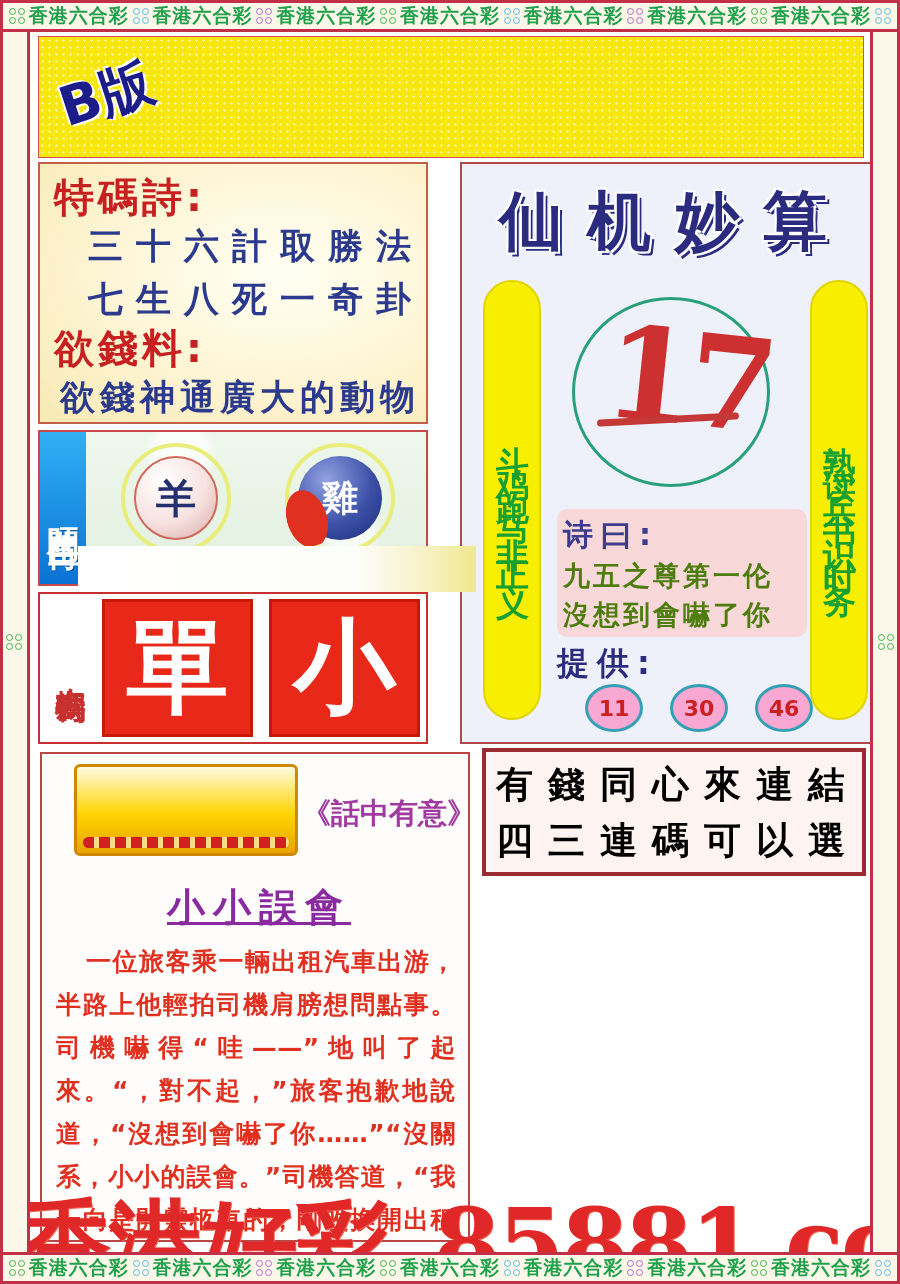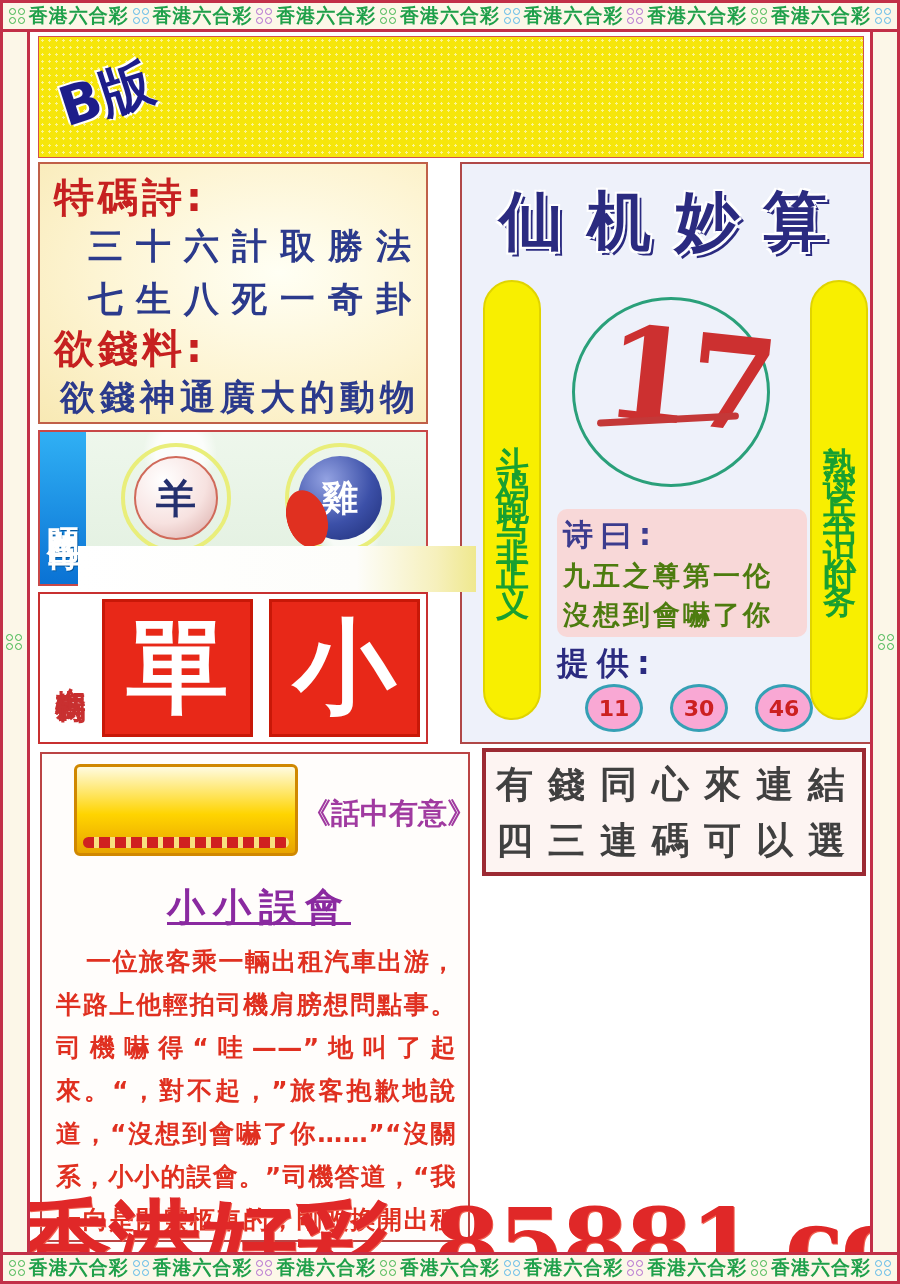--- a/index.html
+++ b/index.html
@@ -83,21 +83,21 @@
   .shiyue{position:absolute;left:95px;top:345px;width:250px;height:128px;background:#f8d8d8;border-radius:10px;padding:6px 6px;}
   .shiyue-label{font-size:30px;font-weight:900;color:#3c3c8e;letter-spacing:8px;}
   .shiyue-line{font-size:27px;font-weight:900;color:#4d7c0f;letter-spacing:3px;line-height:1.45;white-space:nowrap;}
   .tigong{position:absolute;left:95px;top:478px;font-size:32px;font-weight:900;color:#2b2b80;letter-spacing:8px;}
   .numballs{position:absolute;left:123px;top:520px;display:flex;gap:27px;}
   .numball{width:58px;height:48px;border:3px solid #35a0b5;border-radius:50%;background:#f9a8d4;
     display:flex;align-items:center;justify-content:center;font-size:22px;font-weight:900;color:#cc2020;}
   
   .calligraphy-panel{left:452px;top:716px;width:384px;height:128px;border:4px solid #9c2a33;background:#fdf4f2;
     display:flex;flex-direction:column;justify-content:space-around;padding:4px 10px;}
-  .calli-row{font-family:"DejaVu Serif",serif;font-size:37px;font-weight:bold;color:#404040;
+  .calli-row{font-family:"DejaVu Serif",serif;font-size:37px;font-weight:bold;color:#000000;
     letter-spacing:15px;white-space:nowrap;text-align:center;line-height:1.2;}
   
   .humor-panel{left:10px;top:720px;width:430px;height:490px;border:2px solid #bb4444;background:#fffdfb;}
   .humor-badge{position:absolute;left:32px;top:10px;width:224px;height:92px;
     background:linear-gradient(180deg,#fffbe0 0%, #ffd400 55%, #e8a400 100%);
     border:3px solid #d08800;border-radius:6px;text-align:center;}
   .humor-badge-text{font-size:52px;font-weight:900;color:#e02020;letter-spacing:14px;line-height:70px;
     text-shadow:1px 1px 0 #fff6c0;}
   .chain{position:absolute;left:6px;right:6px;bottom:5px;height:11px;border-radius:6px;
     background:repeating-linear-gradient(90deg,#d02020 0 11px,#f8e080 11px 16px);}

